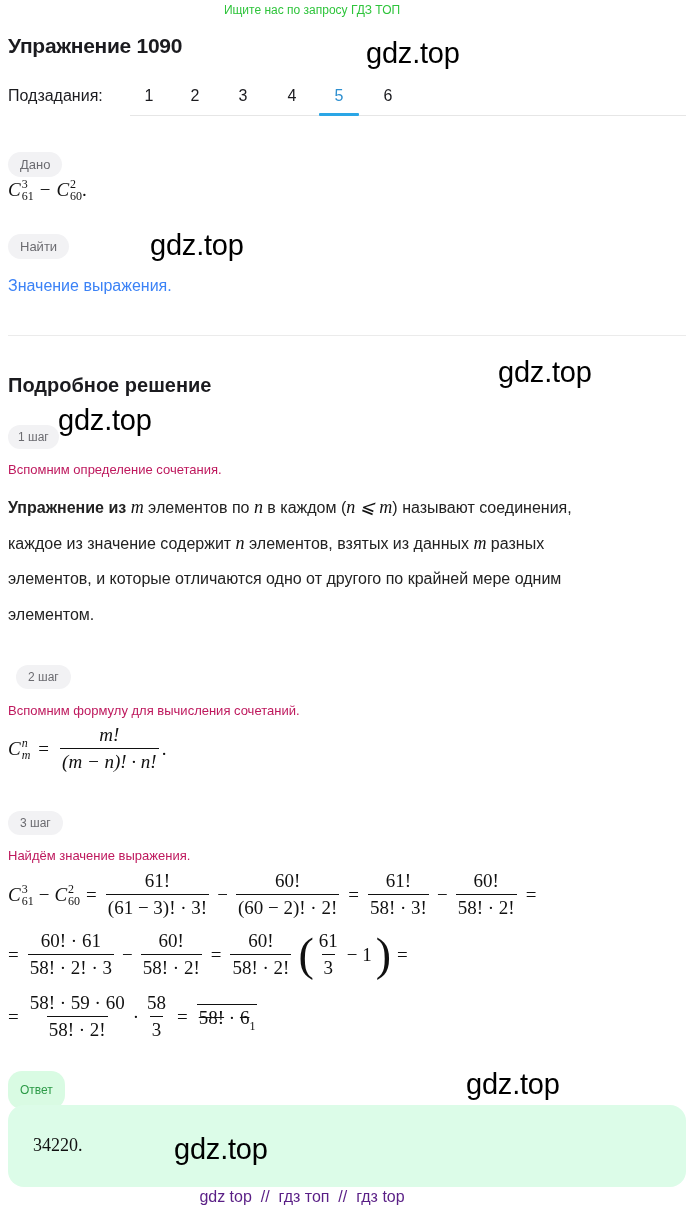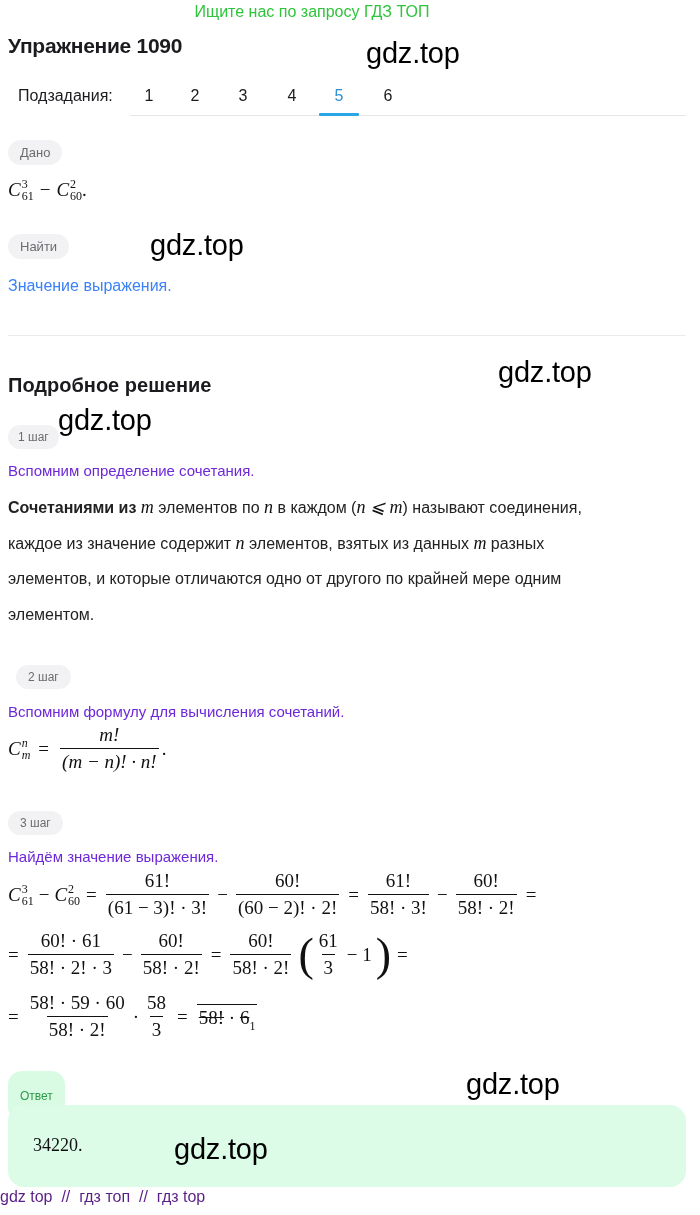--- a/index.html
+++ b/index.html
@@ -1,65 +1,65 @@
 <!DOCTYPE html>
 <html><head>
 <meta charset="utf-8">
 <style>
   html, body { margin:0; padding:0; background:#ffffff; }
   body { width:700px; height:1215px; position:relative; overflow:hidden;
          font-family:"Liberation Sans", "DejaVu Sans", sans-serif; color:#1d1d1f; }
   .abs { position:absolute; }
-  .promo { top:3px; left:0; width:624px; text-align:center; color:#2ec43b; font-size:16px; }
+  .promo { top:3px; left:0; width:624px; text-align:center; color:#2ec43b; font-size:12px; }
   .title { top:34px; left:8px; font-size:21px; font-weight:bold; color:#1b1b1f; letter-spacing:-0.3px; }
   .wm { font-family:"Liberation Sans", sans-serif; font-size:29px; color:#000; letter-spacing:-0.2px; }
-  .subtasks-label { top:87px; left:8px; font-size:16px; color:#1b1b1f;margin-left:10px; }
+  .subtasks-label { top:87px; left:8px; font-size:16px; color:#1b1b1f; }
   .tabs-line { top:115px; left:130px; width:556px; height:1px; background:#e6e6e6; }
   .tab { top:87px; width:40px; text-align:center; font-size:16px; color:#1b1b1f; cursor:pointer; }
   .tab.active { color:#2d8fd0; }
   .tab-underline { top:113px; left:319px; width:40px; height:3px; background:#2aa6e6; border-radius:1px; }
   .pill { background:#f2f2f4; color:#6b6b70; font-size:13px; border-radius:14px; padding:5px 12px; display:inline-block; }
   .pill.green { background:#d9fbe3; color:#2c9a47; }
   .math { font-family:"Liberation Serif", "DejaVu Serif", serif; font-size:19px; color:#111; }
   .math i { font-style:italic; }
   .sup { font-size:12px; position:relative; top:-9px; }
   .sub { font-size:12px; position:relative; top:6px; }
   .supsub { display:inline-flex; flex-direction:column; line-height:12px; font-size:12px; vertical-align:middle; margin-left:1px; }
   .body-text { font-size:16px; color:#3b82f6; }
-  .gray { color:#6d28d9; font-size:15px; }
+  .gray { color:#be185d; font-size:13px; }
   .divider { top:335px; left:8px; width:678px; height:1px; background:#ebebeb; }
   .h2 { top:374px; left:8px; font-size:20px; font-weight:bold; color:#1b1b1f; }
   .para { left:8px; width:680px; font-size:16px; line-height:36px; color:#222; }
   .frac { display:inline-flex; flex-direction:column; align-items:center; vertical-align:middle; margin:0 3px; }
   .frac .num { padding:0 2px 2px; }
   .frac .den { border-top:1px solid #111; padding:2px 2px 0; }
   .row { display:flex; align-items:center; white-space:nowrap; }
   .strike { text-decoration:line-through; }
   .answer-box { top:1105px; left:8px; width:678px; height:82px; background:#dcfce8; border-radius:16px; }
-  .footer { top:1188px; left:0; width:604px; text-align:left; color:#5a1f86; font-size:16px; }
+  .footer { top:1188px; left:0; width:604px; text-align:center; color:#5a1f86; font-size:16px; }
 </style>
 </head>
 <body>
 
 <div class="abs promo">Ищите нас по запросу ГДЗ ТОП</div>
 
 <div class="abs title">Упражнение 1090</div>
 <div class="abs wm" style="top:37px;left:366px;">gdz.top</div>
 
 <div class="abs subtasks-label">Подзадания:</div>
 <div class="abs tabs-line"></div>
 <div class="abs tab" style="left:129px;">1</div>
 <div class="abs tab" style="left:175px;">2</div>
 <div class="abs tab" style="left:223px;">3</div>
 <div class="abs tab" style="left:272px;">4</div>
 <div class="abs tab active" style="left:319px;">5</div>
 <div class="abs tab" style="left:368px;">6</div>
 <div class="abs tab-underline"></div>
 
-<div class="abs" style="top:140px;left:8px;">
+<div class="abs" style="top:152px;left:8px;">
   <span class="pill">Дано</span>
 </div>
 <div class="abs math row" style="top:178px;left:8px;">
   <i>C</i>
     <span class="supsub">
       <span>3</span>
       <span>61</span>
     </span>
   <span style="margin:0 6px;">−</span>
   <i>C</i>
@@ -81,21 +81,21 @@
 <div class="abs h2">Подробное решение</div>
 <div class="abs wm" style="top:356px;left:498px;">gdz.top</div>
 
 <div class="abs" style="top:425px;left:8px;">
   <span class="pill" style="font-size:12px;padding:5px 10px;">1 шаг</span>
 </div>
 <div class="abs wm" style="top:404px;left:58px;">gdz.top</div>
 <div class="abs gray" style="top:462px;left:8px;">Вспомним определение сочетания.</div>
 
 <div class="abs para" style="top:489px;">
-  <b>Сочетаниями из</b>
+  <b>Упражнение из</b>
   <i class="math" style="font-size:18px;">m</i><span> элементов по </span><i class="math" style="font-size:18px;">n</i><span> в каждом (</span><i class="math" style="font-size:18px;margin-top:44px;">n ⩽ m</i><span>) называют соединения,</span>
 </div>
 <div class="abs para" style="top:525px;">
   <span>каждое из значение содержит </span><i class="math" style="font-size:18px;">n</i><span> элементов, взятых из данных </span><i class="math" style="font-size:18px;">m</i><span> разных</span>
 </div>
 <div class="abs para" style="top:561px;">элементов, и которые отличаются одно от другого по крайней мере одним</div>
 <div class="abs para" style="top:597px;">элементом.</div>
 
 <div class="abs" style="top:665px;left:16px;">
   <span class="pill" style="font-size:12px;padding:5px 12px;">2 шаг</span>
@@ -192,20 +192,20 @@
       <span class="num">58</span>
       <span class="den">3</span>
     </span>
   <span style="margin:0 6px;">=</span>
   <span class="frac">
     <span class="den"><span class="strike">58!</span><span> · </span><span class="strike">6</span><span class="sub">1</span></span>
   </span>
 </div>
 
 <div class="abs" style="top:1071px;left:8px;">
-  <span class="pill green" style="font-size:12px;padding:18px 12px;">Ответ</span>
+  <span class="pill green" style="font-size:12px;padding:12px 12px;">Ответ</span>
 </div>
 <div class="abs wm" style="top:1068px;left:466px;">gdz.top</div>
 <div class="abs answer-box"></div>
 <div class="abs math" style="top:1135px;left:33px;font-size:18px;">34220.</div>
 <div class="abs wm" style="top:1133px;left:174px;">gdz.top</div>
 
 <div class="abs footer" style="white-space:pre;">gdz top  //  гдз топ  //  гдз top</div>
 
 </body></html>

